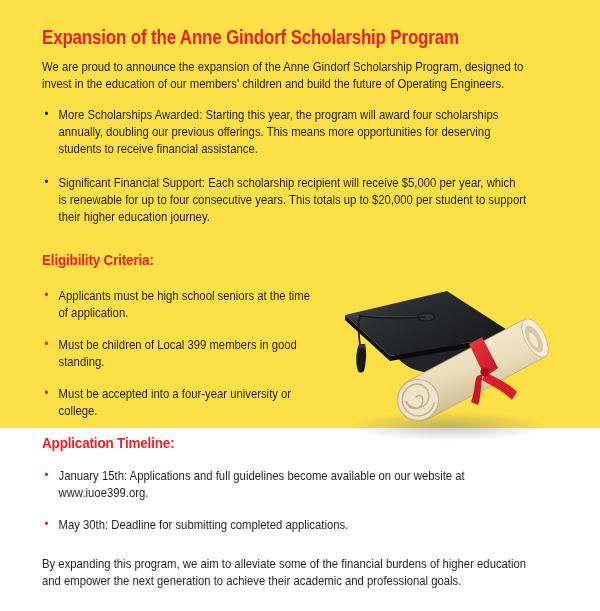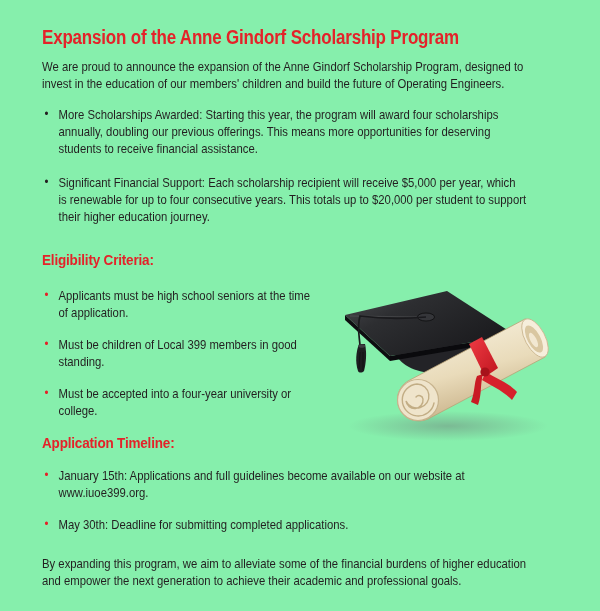--- a/index.html
+++ b/index.html
@@ -10,22 +10,22 @@
   body {
     width: 600px;
     height: 611px;
     overflow: hidden;
     font-family: "Liberation Sans", "DejaVu Sans", sans-serif;
     color: var(--body-text, #231f20);
   }
   .page {
     position: relative;
     width: 600px;
-    height: 611px;
-    background: #86efac;
+    height: 428px;
+    background: #fde047;
   }
   
   .text-col {
     position: absolute;
     left: 42px;
     top: 0;
     width: 640px;
     height: 611px;
     transform: scaleX(0.87);
     transform-origin: 0 0;

